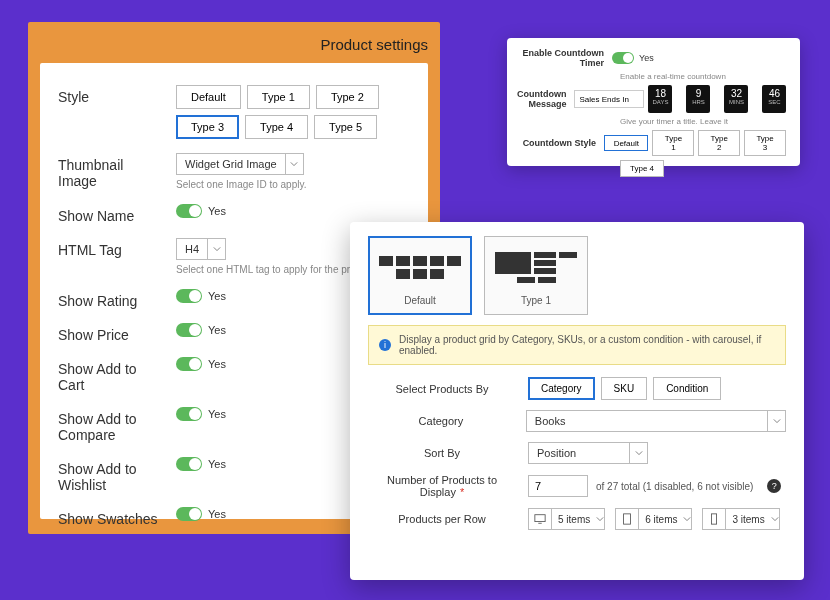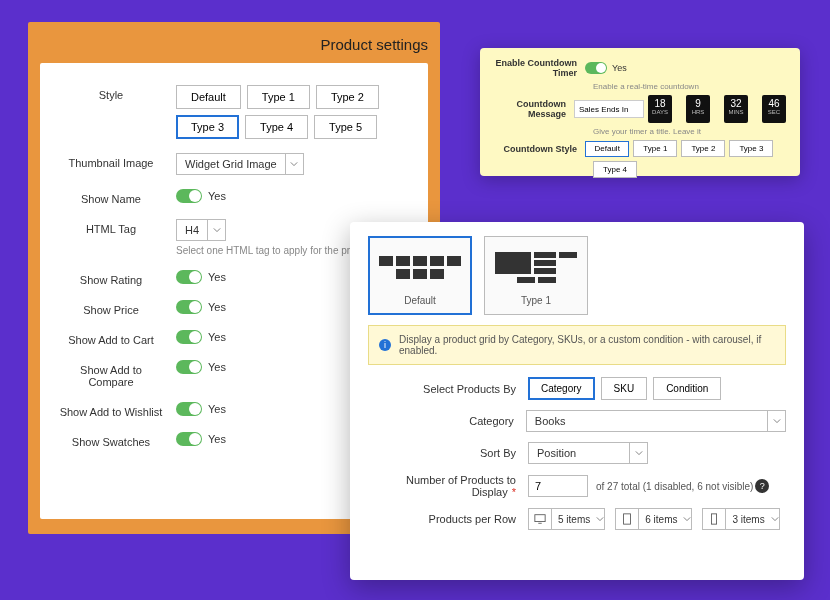--- a/index.html
+++ b/index.html
@@ -20,21 +20,21 @@
     border-radius: 2px;
     padding: 14px 12px 12px 12px;
   }
   .settings-title { font-size: 15px; color: #222; margin: 0 0 10px 4px; text-align: right; }
   .settings-card {
     background: #fff; border-radius: 2px;
     padding: 22px 18px 18px 18px;
     height: calc(100% - 30px);
   }
   .row { display: flex; align-items: flex-start; margin-bottom: 14px; }
-  .row .lbl { width: 118px; text-align: center; padding-right: 12px; color:#333; font-size: 11px; padding-top:4px;}
+  .row .lbl { width: 118px; text-align: left; padding-right: 12px; color:#333; font-size: 14px; padding-top:4px;}
   .row .ctl { flex: 1; }
   .btn-group { display:flex; flex-wrap:wrap; gap:6px; }
   .type-btn {
     border:1px solid #bbb; background:#fff; padding:5px 14px; font-size:11px; cursor:pointer;
   }
   .type-btn.sel { border:2px solid #2271d6; padding:4px 13px; }
   .select {
     display:inline-flex; align-items:center;
     border:1px solid #bbb; background:#fff; height:22px;
   }
@@ -42,23 +42,23 @@
   .select .caret { border-left:1px solid #bbb; width:18px; height:100%; display:flex; align-items:center; justify-content:center; }
   .caret svg { width:8px; height:8px; }
   .help { font-size:10px; color:#888; margin-top:4px; }
   .toggle { display:inline-flex; align-items:center; gap:6px; }
   .toggle .track { width:26px; height:14px; border-radius:8px; background:#5cb85c; position:relative; }
   .toggle .knob { width:12px; height:12px; border-radius:50%; background:#fff; position:absolute; top:1px; right:1px; }
   .toggle .txt { font-size:11px; color:#333; }
 
   
   .cd-card {
-    position:absolute; right:30px; top:48px;
-    width:320px; height:128px;
-    background:#fef9c3; border-radius:4px;
+    position:absolute; right:30px; top:38px;
+    width:293px; height:128px;
+    background:#ffffff; border-radius:4px;
     box-shadow:0 4px 18px rgba(0,0,0,.25);
     padding:10px 14px 10px 10px;
     font-size:9px;
   }
   .cd-row { display:flex; align-items:center; margin-bottom:6px; }
   .cd-lbl { width:95px; text-align:right; padding-right:8px; color:#333; font-weight:600; }
   .cd-help { font-size:8px; color:#888; margin-left:103px; margin-top:-2px; margin-bottom:4px; white-space:nowrap; overflow:hidden;}
   .cd-toggle .track { width:22px; height:12px; background:#5cb85c; border-radius:7px; position:relative; }
   .cd-toggle .knob { width:10px; height:10px; background:#fff; border-radius:50%; position:absolute; top:1px; right:1px;}
   .cd-input { border:1px solid #ccc; height:18px; padding:0 4px; font-size:8px; width:70px; }
@@ -83,28 +83,28 @@
   .ap-tile.sel { border:2px solid #2271d6; padding:9px 5px 7px 5px;}
   .ap-tile .shape { height:40px; display:flex; flex-wrap:wrap; gap:3px; justify-content:center; align-content:center;}
   .sq { width:14px; height:10px; background:#333; }
   .ap-tile .tl-lbl { font-size:10px; color:#555; margin-top:8px; }
   .ap-info {
     background:#fff9d6; border:1px solid #e9dc87; margin:0 18px 12px 18px; padding:8px 10px; font-size:10px;
     display:flex; align-items:center; gap:8px; color:#555;
   }
   .info-ico { width:12px; height:12px; border-radius:50%; background:#2271d6; color:#fff; font-size:9px; display:flex; align-items:center; justify-content:center; flex-shrink:0;}
   .ap-row { display:flex; align-items:center; margin:0 18px 10px 18px; }
-  .ap-lbl { width:160px; text-align:right; padding-right:12px; font-size:11px; color:#333;}
+  .ap-lbl { width:160px; text-align:center; padding-right:12px; font-size:11px; color:#333;}
   .seg { display:flex; gap:6px; }
   .seg-btn { border:1px solid #bbb; background:#fff; padding:5px 12px; font-size:10px; cursor:pointer;}
   .seg-btn.sel { border:2px solid #2271d6; padding:4px 11px;}
   .wide-select { width:264px; }
   .num-input { border:1px solid #bbb; width:60px; height:22px; padding:0 6px; font-size:11px;}
   .req { color:#d93025; margin-left:4px; }
-  .hint-txt { font-size:10px; color:#555; margin-left:8px; display:flex; align-items:center; gap:2px;}
+  .hint-txt { font-size:10px; color:#555; margin-left:8px; display:flex; align-items:center; gap:14px;}
   .q-ico { width:14px; height:14px; background:#333; color:#fff; border-radius:50%; display:inline-flex; align-items:center; justify-content:center; font-size:9px;}
   .dev-group { display:flex; gap:10px; align-items:center;border-radius:10px; }
   .dev-select { display:flex; align-items:center; border:1px solid #bbb; height:22px; }
   .dev-ico { padding:0 5px; border-right:1px solid #bbb; height:100%; display:flex; align-items:center;}
   .dev-ico svg { width:12px; height:12px; }
   .dev-val { padding:0 6px; font-size:10px; }
 </style>
 </head>
 <body>
 
@@ -128,20 +128,21 @@
       <div class="lbl">Thumbnail Image</div>
       <div class="ctl">
         <div class="select">
           <span class="val">Widget Grid Image</span>
           <span class="caret">
               <svg viewBox="0 0 10 10">
                 <path d="M1 3 L5 7 L9 3" fill="none" stroke="#666"></path>
               </svg>
             </span>
         </div>
+        <div class="help">Select one Image ID to apply.</div>
       </div>
     </div>
 
     <div class="row">
       <div class="lbl">Show Name</div>
       <div class="ctl toggle">
         <span class="track">
             <span class="knob"></span>
           </span>
         <span class="txt">Yes</span>

